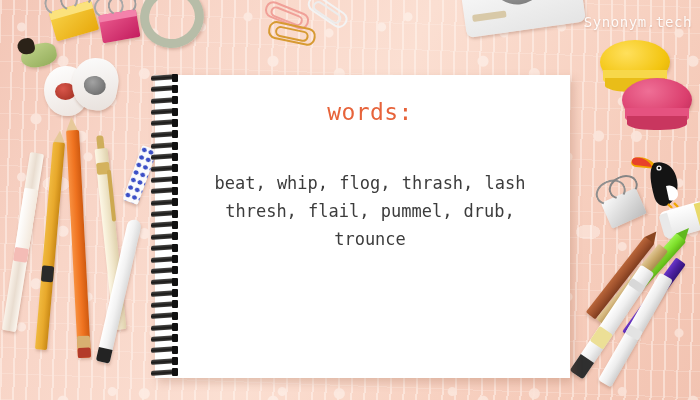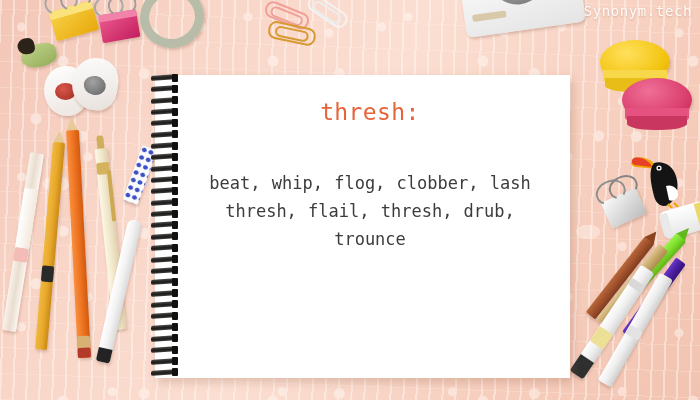--- a/index.html
+++ b/index.html
@@ -143,21 +143,21 @@
     color: #3c3c3c;
     text-align: center;
     width: 355px;
     word-spacing: 1px;
   }
 
   
   #watermark {
     position: absolute;
     right: 8px;
-    top: 3px;
+    top: 14px;
     font-family: "DejaVu Sans Mono", monospace;
     font-size: 14px;
     letter-spacing: .6px;
     color: rgba(255,255,255,.93);
     text-shadow: 0 1px 2px rgba(180,120,95,.45);
   }
 
   
   .obj { position: absolute; }
   .sh { box-shadow: 1px 2px 3px rgba(140,90,70,.30); }
@@ -371,19 +371,19 @@
     <div class="coil"></div>
     <div class="coil"></div>
     <div class="coil"></div>
     <div class="coil"></div>
     <div class="coil"></div>
     <div class="coil"></div>
     <div class="coil"></div>
   </div>
 
   <div id="page-text">
-    <div class="title-word">thresh:</div>
-    <div id="synonyms">beat, whip, flog, clobber, lash thresh, flail, thresh, drub, trounce</div>
+    <div class="title-word">words:</div>
+    <div id="synonyms">beat, whip, flog, thrash, lash thresh, flail, pummel, drub, trounce</div>
   </div>
 
   <div id="watermark">Synonym.tech</div>
 
 </div>
 
 </body></html>

